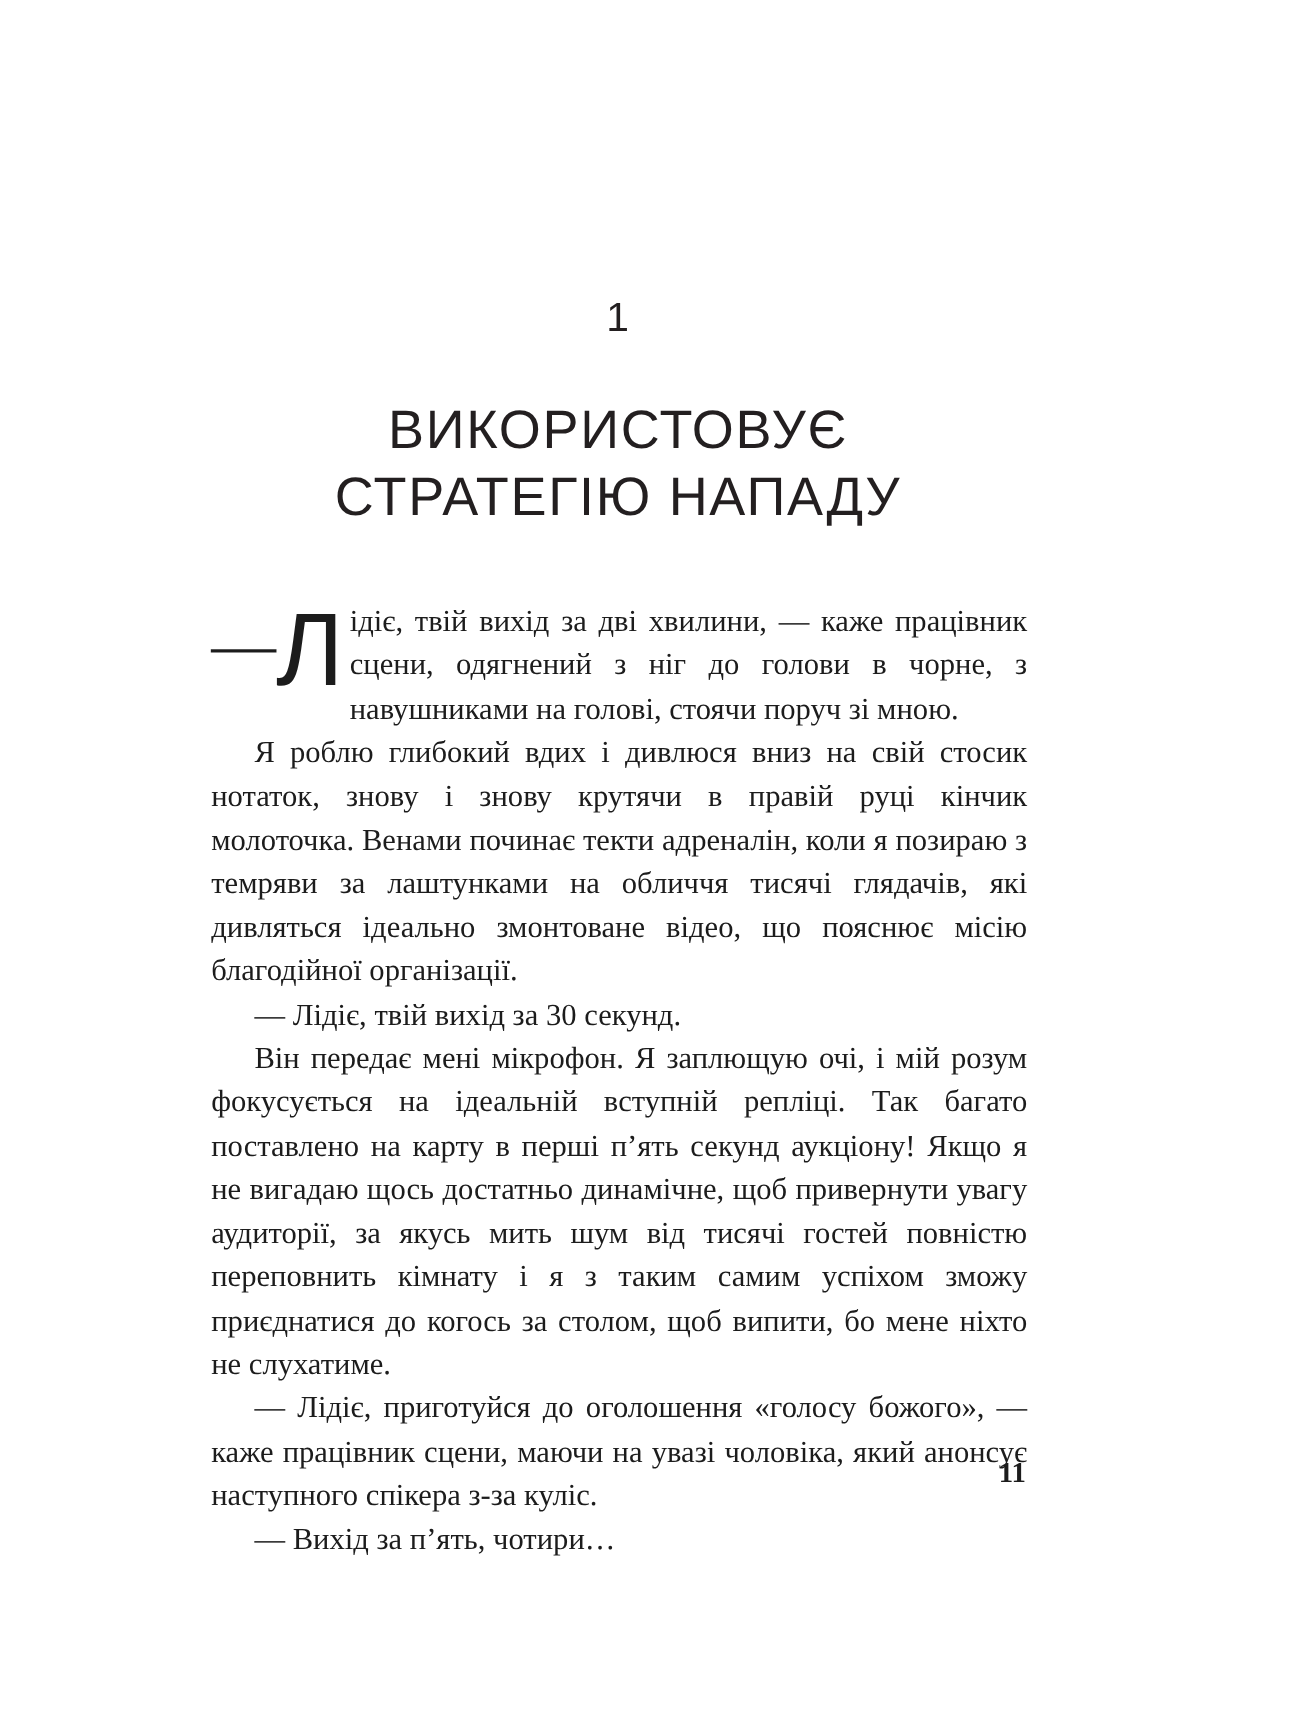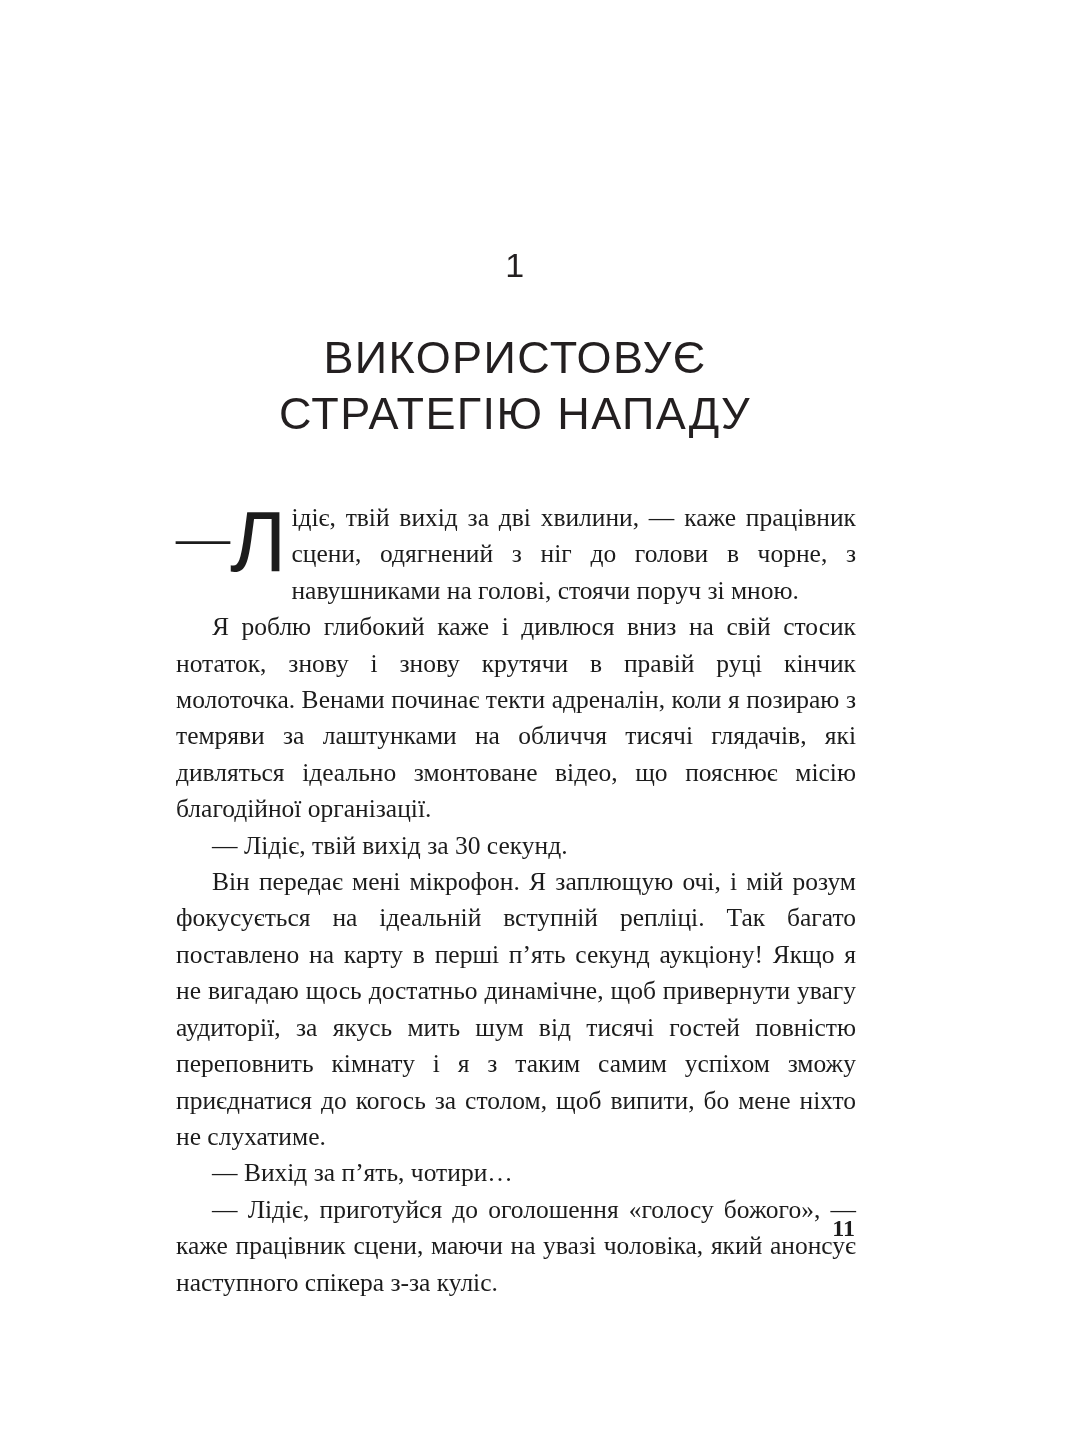--- a/index.html
+++ b/index.html
@@ -128,36 +128,36 @@
   <div class="chapter-title">ВИКОРИСТОВУЄ
 СТРАТЕГІЮ НАПАДУ</div>
 
   <div class="text-column">
 
     <p class="para opening">
       <span class="dropcap"><span class="dash">—</span><span class="letter">Л</span></span><span>ідіє, твій вихід за дві хвилини, — каже працівник сцени, одягнений з ніг до голови в чорне, з навушниками на голові, стоячи поруч зі мною.</span>
     </p>
 
     <p class="para">
-      <span>Я роблю глибокий каже і дивлюся вниз на свій стосик нотаток, знову і знову крутячи в правій руці кінчик молоточка. Венами починає текти адреналін, коли я позираю з темряви за лаштунками на обличчя тисячі глядачів, які дивляться ідеально змонтоване відео, що пояснює місію благодійної організації.</span>
+      <span>Я роблю глибокий вдих і дивлюся вниз на свій стосик нотаток, знову і знову крутячи в правій руці кінчик молоточка. Венами починає текти адреналін, коли я позираю з темряви за лаштунками на обличчя тисячі глядачів, які дивляться ідеально змонтоване відео, що пояснює місію благодійної організації.</span>
     </p>
 
     <p class="para">
       <span>— Лідіє, твій вихід за 30 секунд.</span>
     </p>
 
     <p class="para">
       <span>Він передає мені мікрофон. Я заплющую очі, і мій розум фокусується на ідеальній вступній репліці. Так багато поставлено на карту в перші п’ять секунд аукціону! Якщо я не вигадаю щось достатньо динамічне, щоб привернути увагу аудиторії, за якусь мить шум від тисячі гостей повністю переповнить кімнату і я з таким самим успіхом зможу приєднатися до когось за столом, щоб випити, бо мене ніхто не слухатиме.</span>
     </p>
 
     <p class="para">
-      <span>— Вихід за п’ять, чотири…</span>
+      <span>— Лідіє, приготуйся до оголошення «голосу божого», — каже працівник сцени, маючи на увазі чоловіка, який анонсує наступного спікера з-за куліс.</span>
     </p>
 
     <p class="para">
-      <span>— Лідіє, приготуйся до оголошення «голосу божого», — каже працівник сцени, маючи на увазі чоловіка, який анонсує наступного спікера з-за куліс.</span>
+      <span>— Вихід за п’ять, чотири…</span>
     </p>
 
   </div>
 
   <div class="folio">11</div>
 
 </div>
 
 </body></html>

